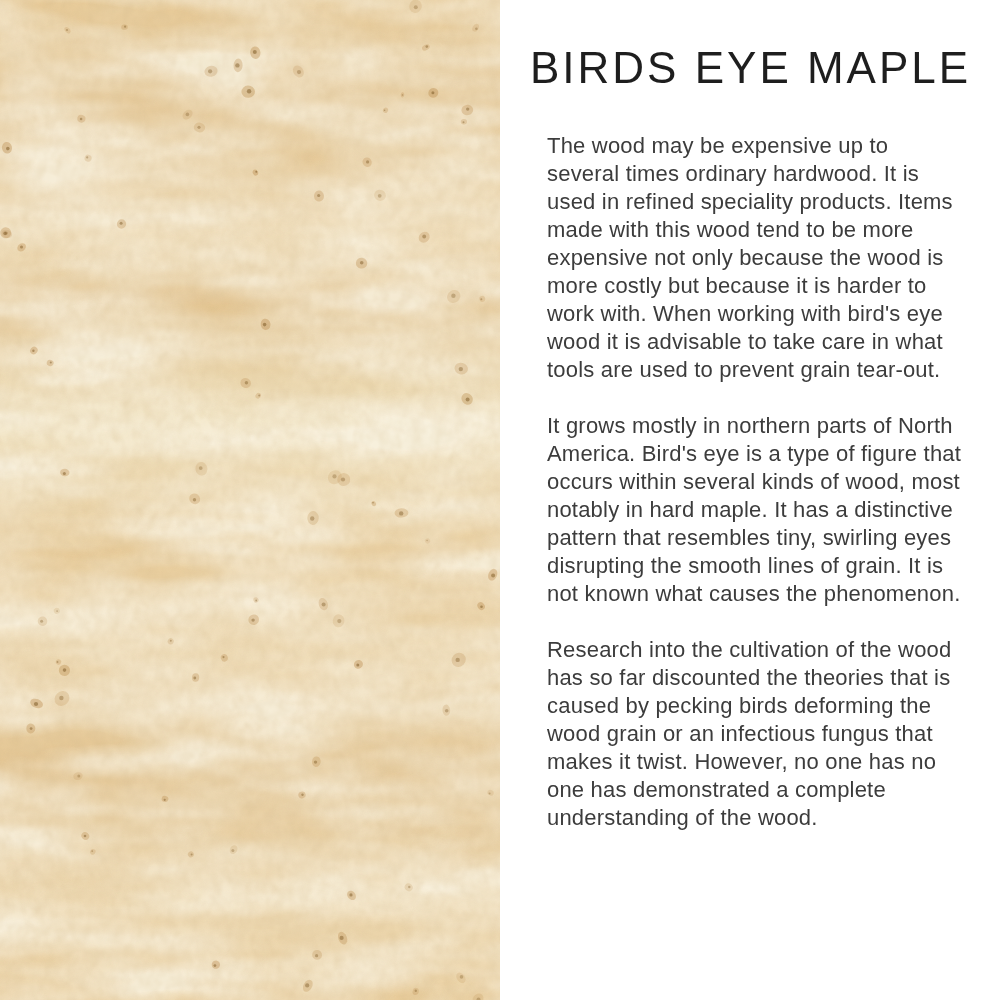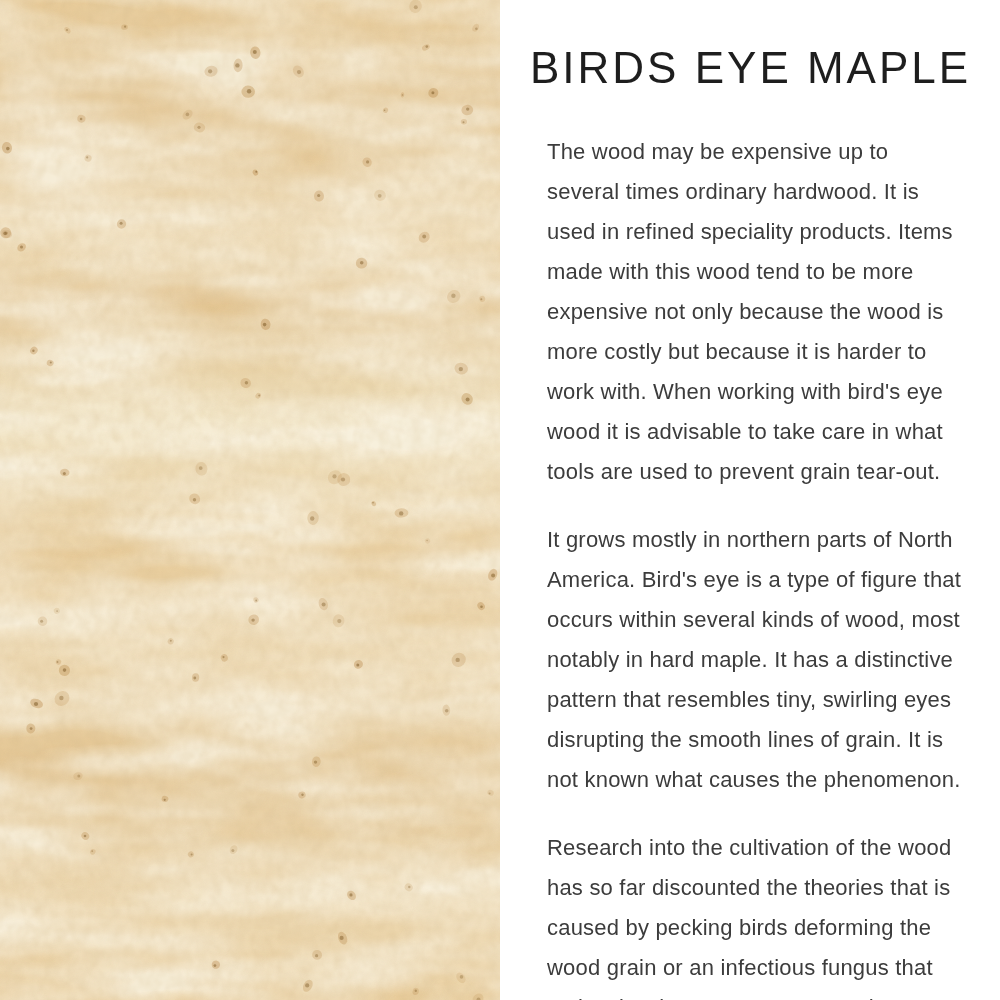--- a/index.html
+++ b/index.html
@@ -38,21 +38,21 @@
     font-weight:300;
     letter-spacing:3px;
     line-height:1;
     white-space:nowrap;
     color:var(--title-color);
     margin:0 0 0 -17px;
     margin-bottom:42px;
   }
   .article p{
     font-size:22px;
-    line-height:40px;
+    line-height:28px;
     color:var(--body-color);
     margin-bottom:28px;
     letter-spacing:0.2px;
     max-width:416px;
   }
   .article p:last-child{margin-bottom:16px;}
 </style>
 </head>
 <body>
 

